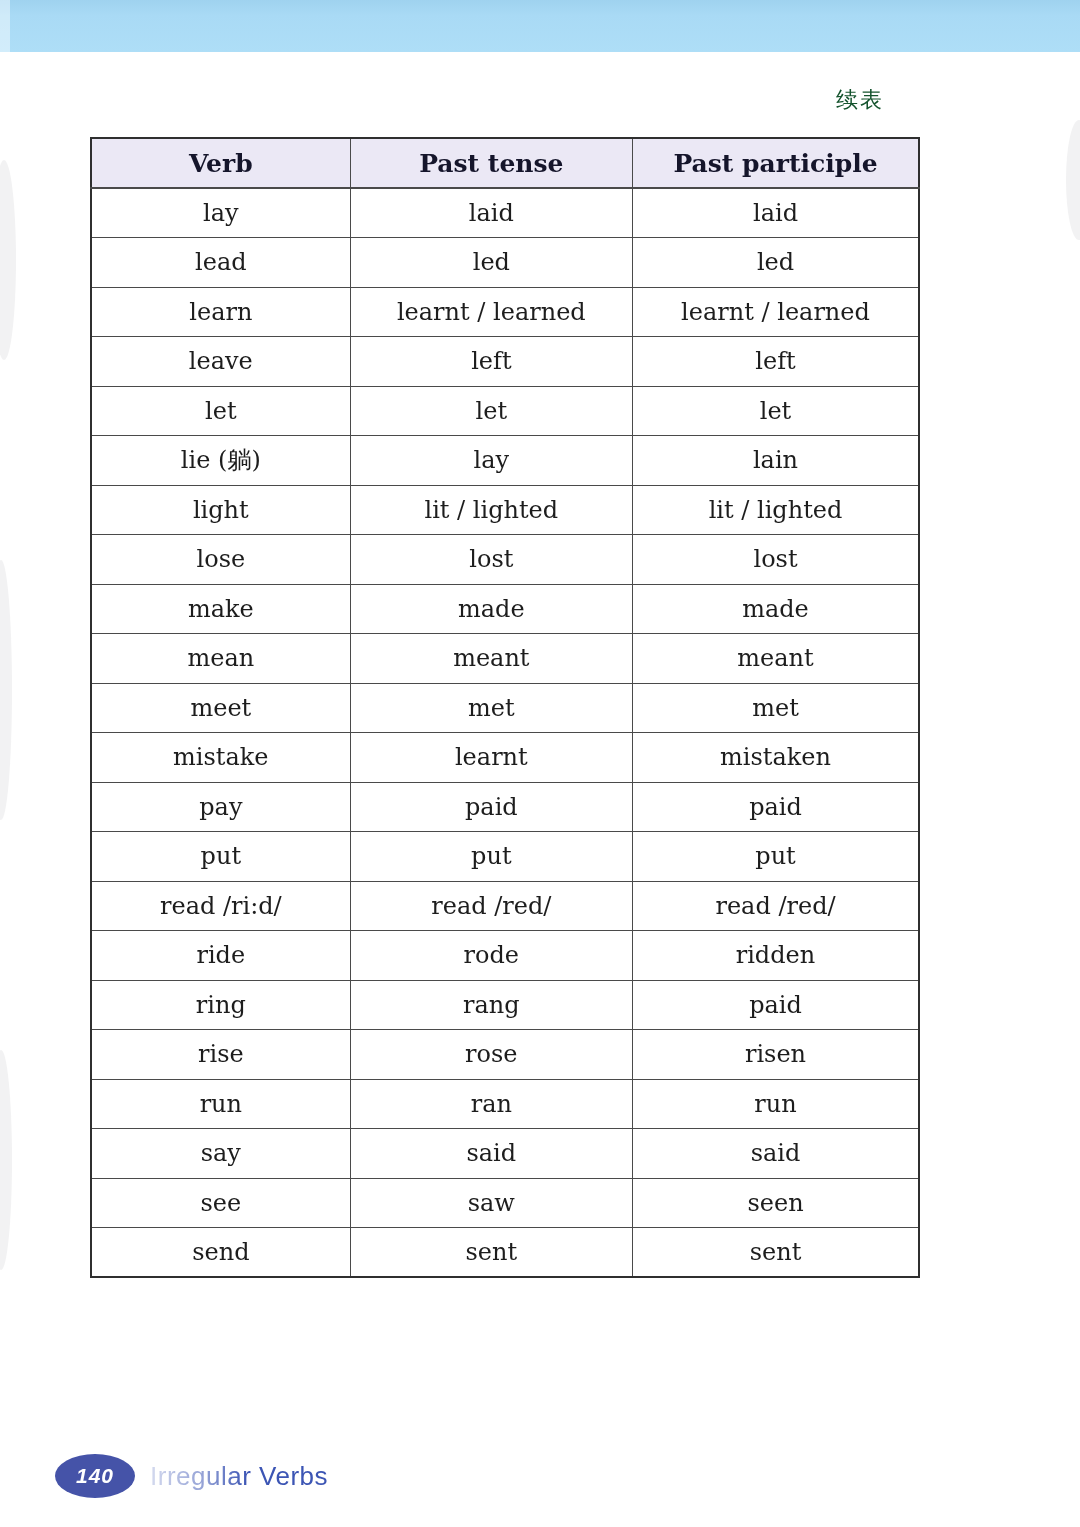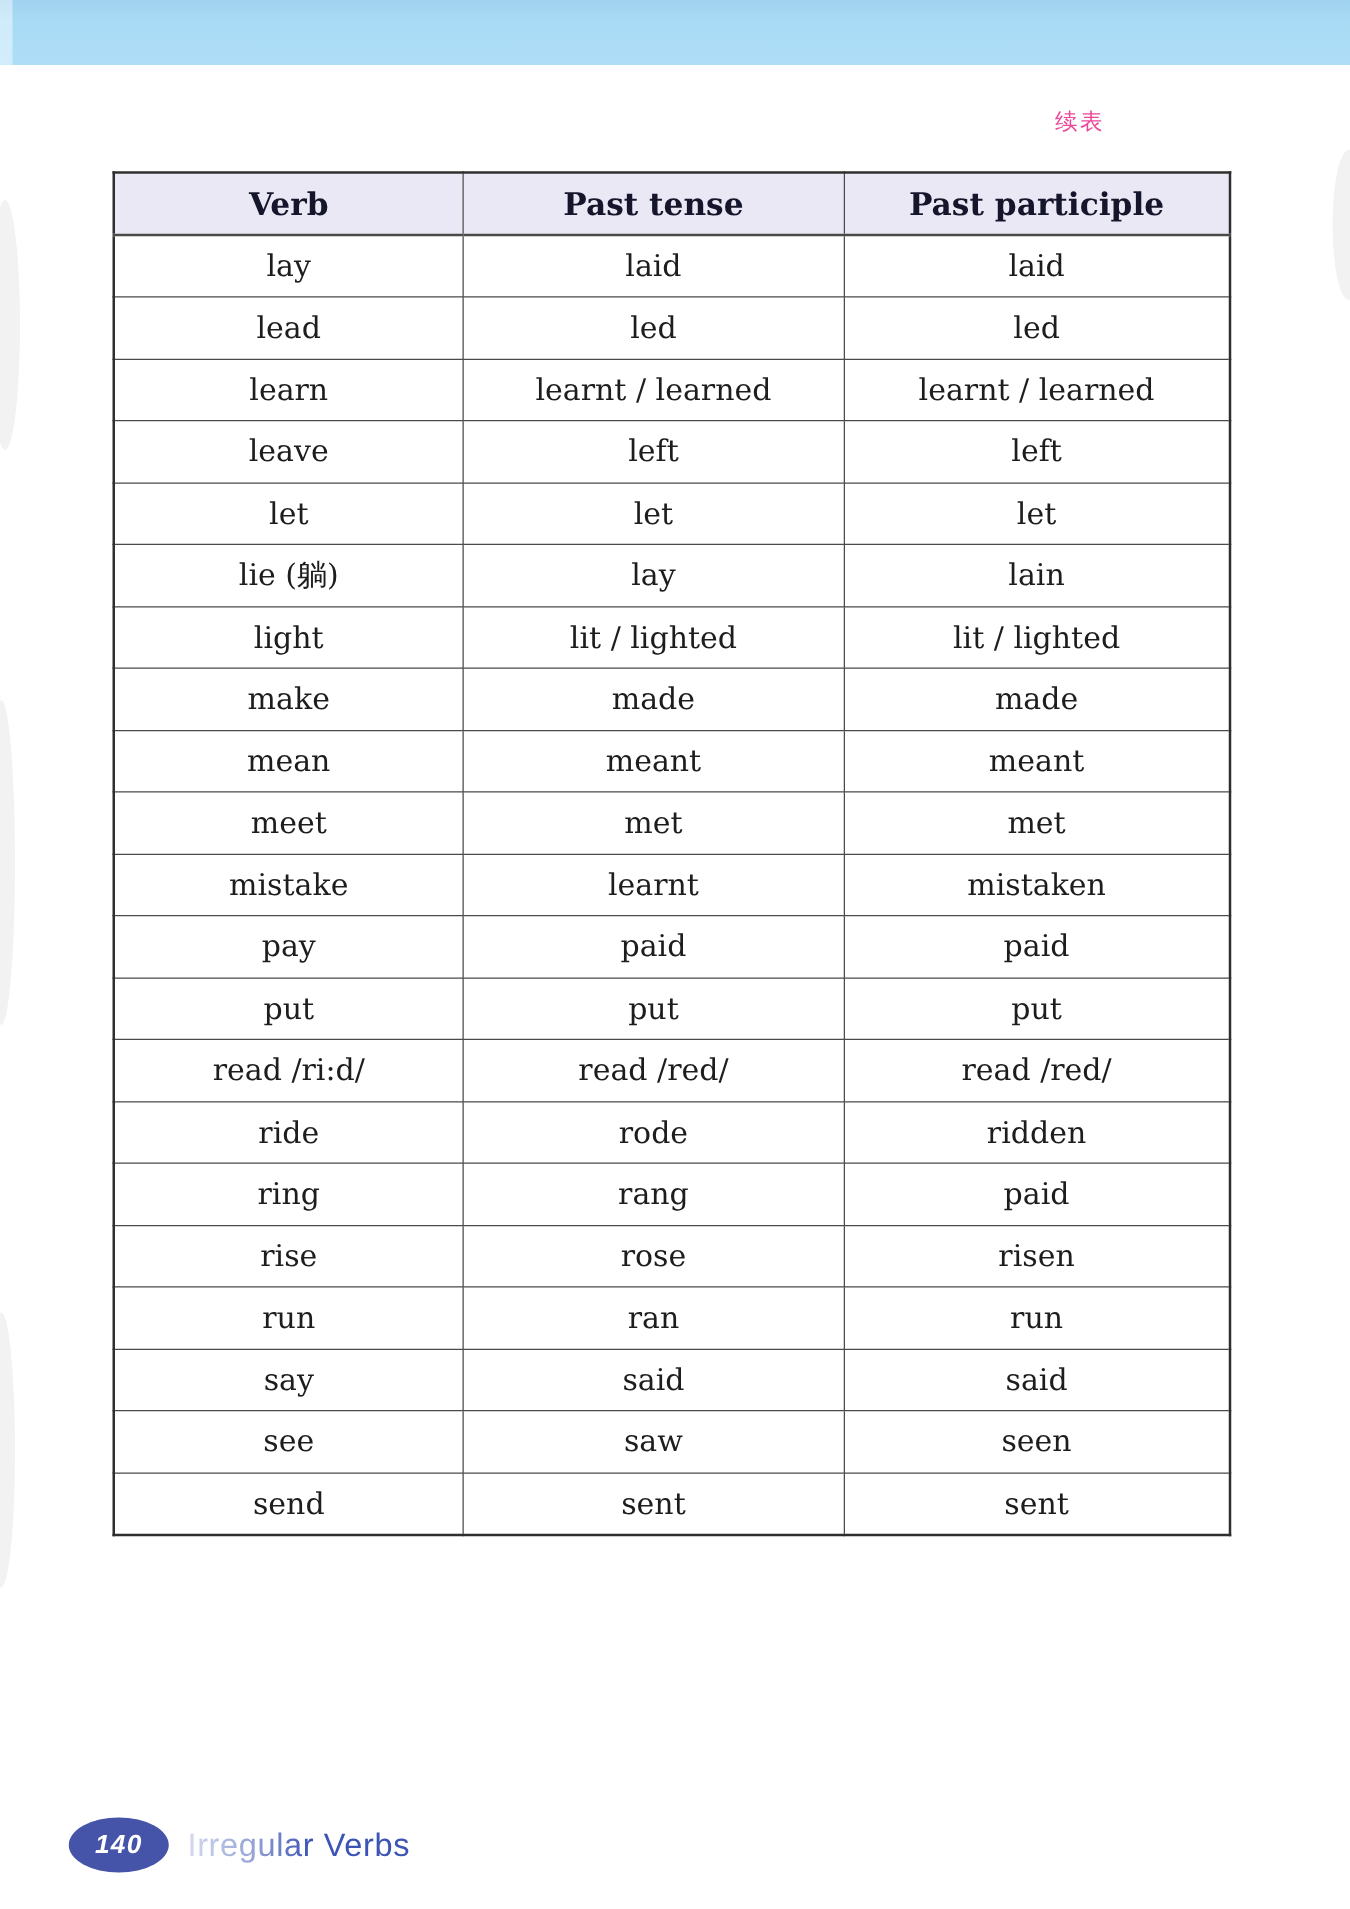--- a/index.html
+++ b/index.html
@@ -29,32 +29,32 @@
     top: 0; left: 0;
     width: 10px; height: 52px;
     background: rgba(255,255,255,0.45);
   }
 
   
   .continued {
     position: absolute;
     top: 85px;
     right: 196px;
-    font-size: 18px;
-    color: #ec4899;
+    font-size: 22px;
+    color: #14532d;
     letter-spacing: 2px;
     font-family: "DejaVu Serif", serif;
   }
 
   
   .verb-table {
     position: absolute;
     left: 90px;
     top: 137px;
-    width: 895px;
+    width: 830px;
     border-collapse: collapse;
     table-layout: fixed;
     border: 2px solid var(--outer-border, #2f2f2f);
   }
   .verb-table th, .verb-table td {
     border: 1.5px solid var(--grid-line, #4a4a4a);
     text-align: center;
     vertical-align: middle;
     padding: 0;
     overflow: hidden;
@@ -183,20 +183,25 @@
           <td>lie (躺)</td>
           <td>lay</td>
           <td>lain</td>
         </tr>
         <tr>
           <td>light</td>
           <td>lit / lighted</td>
           <td>lit / lighted</td>
         </tr>
         <tr>
+          <td>lose</td>
+          <td>lost</td>
+          <td>lost</td>
+        </tr>
+        <tr>
           <td>make</td>
           <td>made</td>
           <td>made</td>
         </tr>
         <tr>
           <td>mean</td>
           <td>meant</td>
           <td>meant</td>
         </tr>
         <tr>

